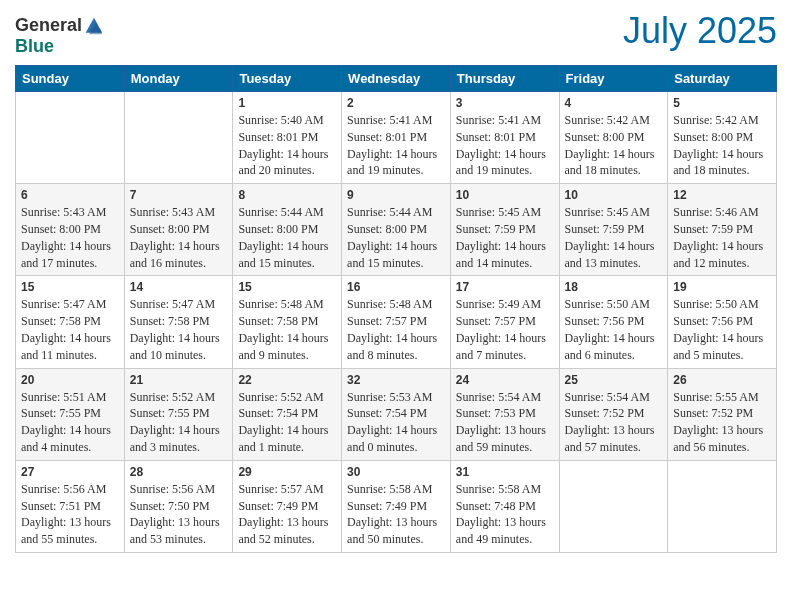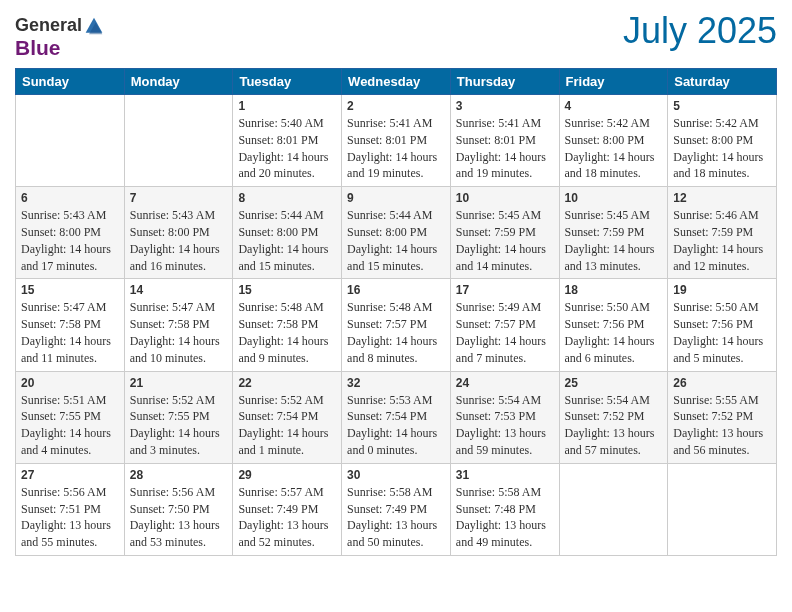--- a/index.html
+++ b/index.html
@@ -31,23 +31,23 @@
     .logo-text {
       display: flex;
       align-items: flex-end;
     }
     .logo-general {
       font-size: 18px;
       font-weight: bold;
       color: #333;
     }
     .logo-blue {
-      font-size: 21px;
-      font-weight: bold;
-      color: #701a75;
+      font-size: 18px;
+      font-weight: bold;
+      color: #0f766e;
     }
     .logo-icon {
       width: 20px;
       height: 20px;
       margin-left: 2px;
     }
     .title-area {
       text-align: right;
     }
     .month-title {

